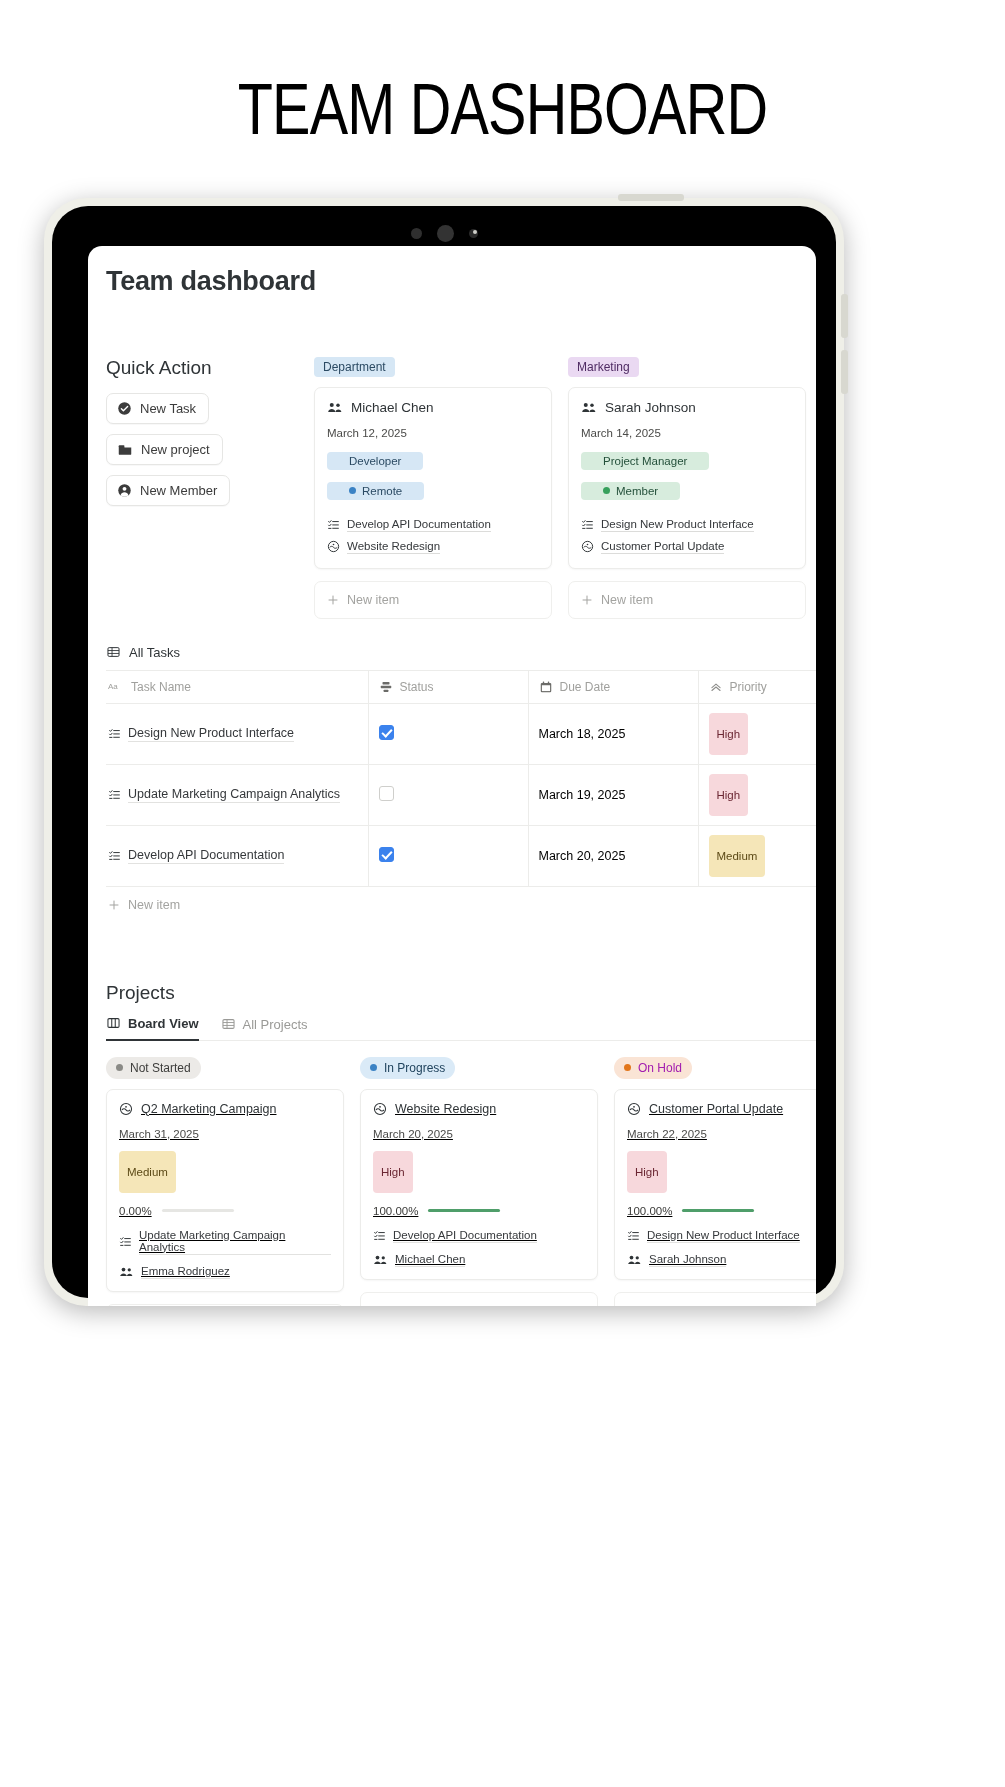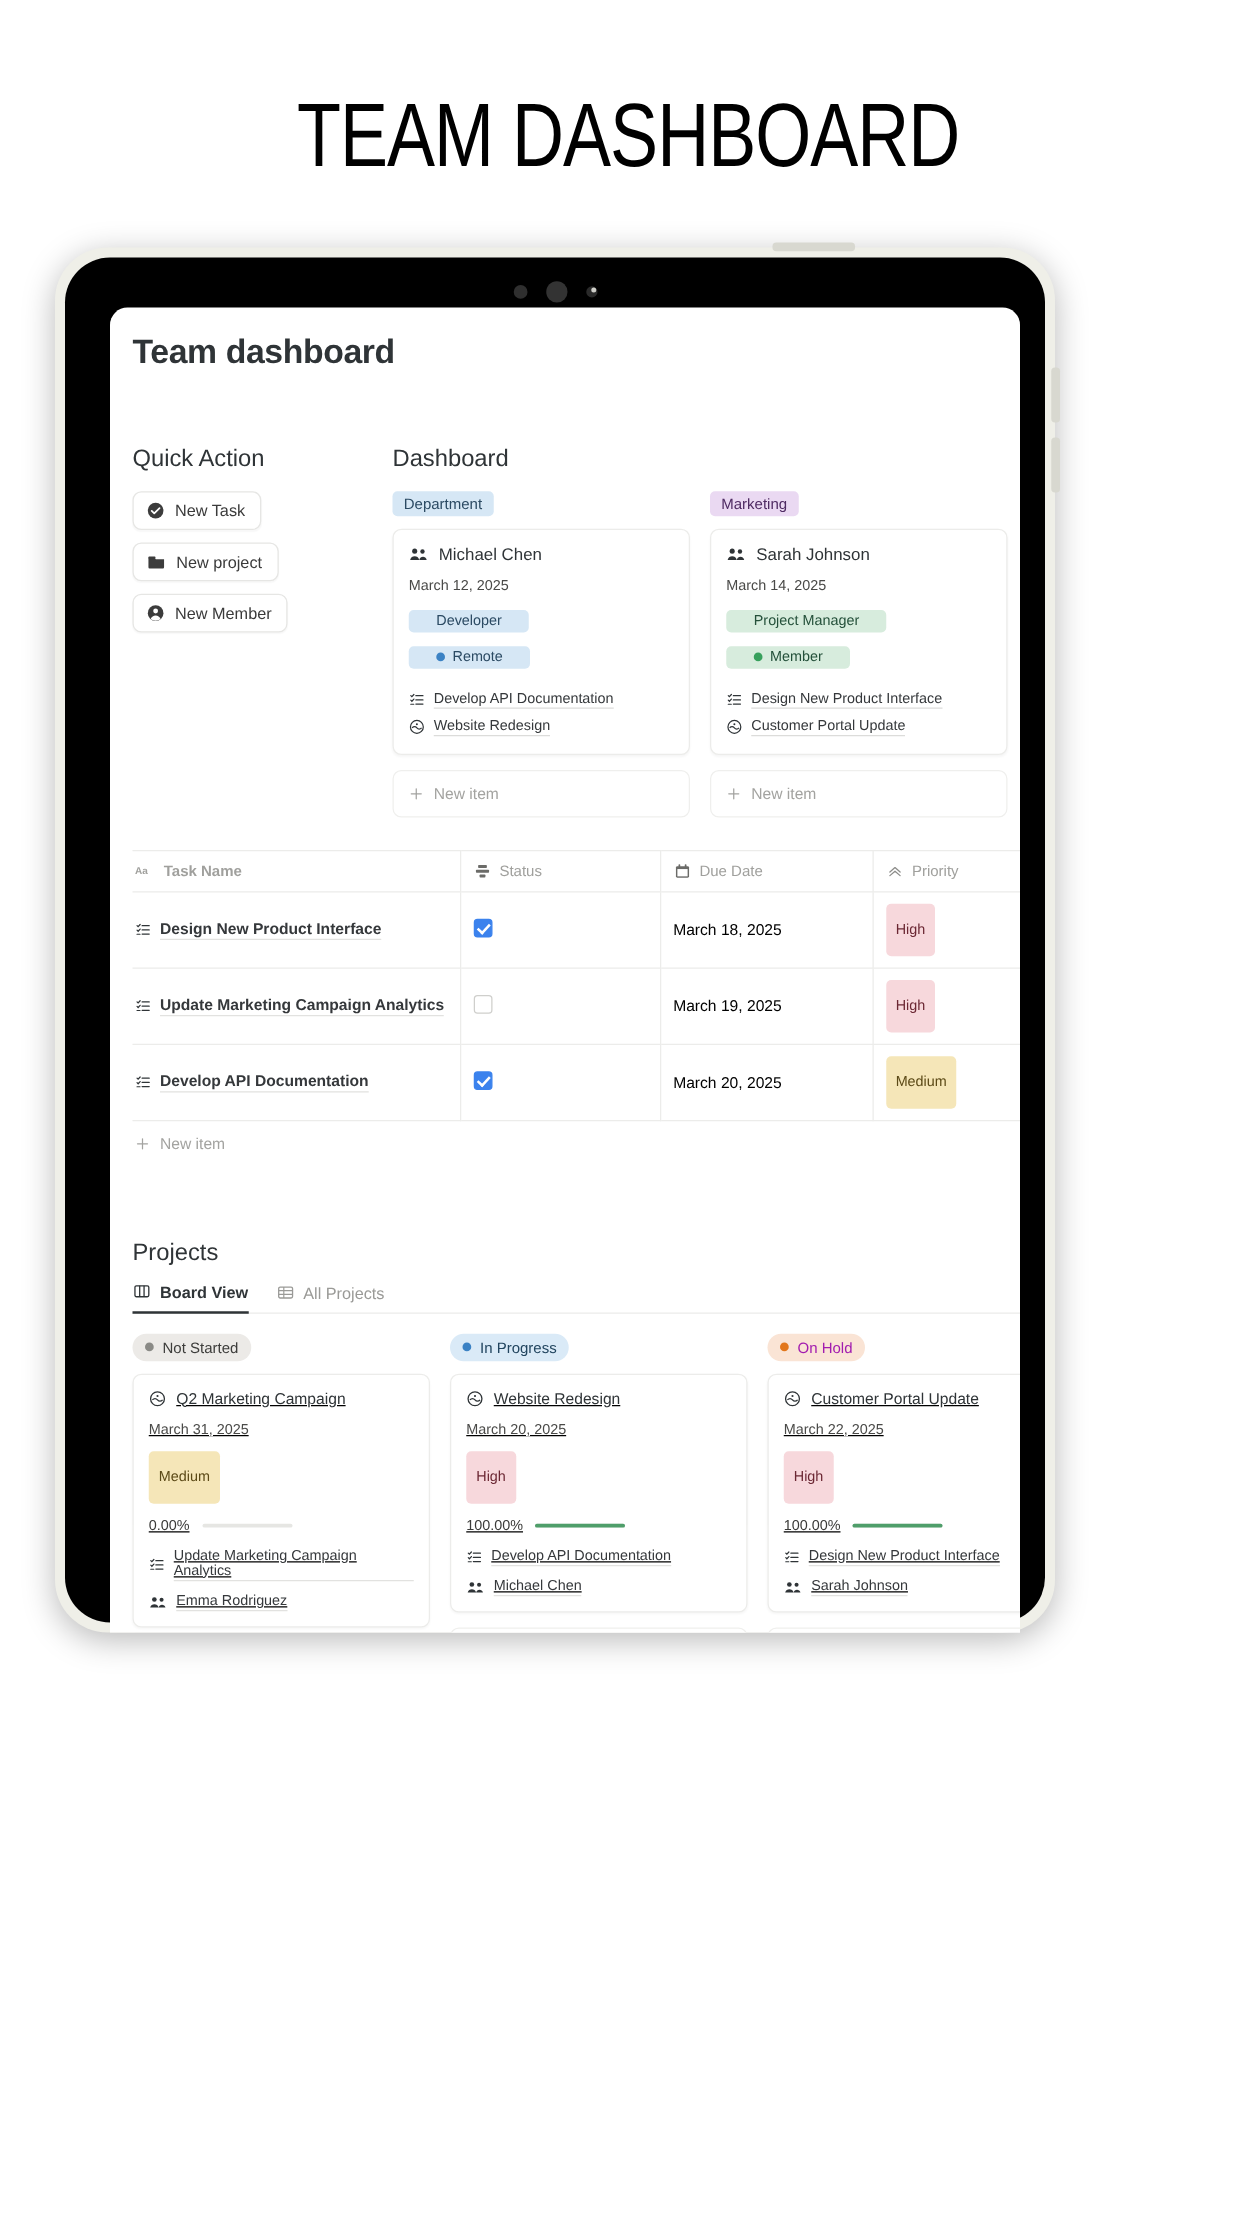--- a/index.html
+++ b/index.html
@@ -129,21 +129,21 @@
 
   
   .tasks-wrap { padding: 26px 0 0 18px; }
   .tasks-h { display:flex; align-items:center; gap:8px; font-size: 13px; color:#2f3437; margin-bottom: 10px; }
   table.tasks { width: 712px; border-collapse: collapse; table-layout: fixed; }
   table.tasks th, table.tasks td {
     border-top: 1px solid #ececea; border-bottom: 1px solid #ececea;
     border-right: 1px solid #ececea;
     text-align: left; font-weight: 400; padding: 9px 10px; font-size: 12.5px;
   }
-  table.tasks th:first-child, table.tasks td:first-child { border-left: none; padding-left: 2px; font-weight: bold; }
+  table.tasks th:first-child, table.tasks td:first-child { border-left: none; padding-left: 2px; }
   table.tasks th { color: #a0a09d; font-size: 12px; }
   .th-in { display:flex; align-items:center; gap:7px; }
   .col-name { width: 262px; }
   .col-status { width: 160px; }
   .col-date { width: 170px; }
   .col-prio { width: 120px; }
   .task-cell { display:flex; align-items:center; gap:7px; color:#35383b; }
   .task-cell .txt { border-bottom: 1px solid #e2e2e0; padding-bottom:1px; }
   .chk { width: 15px; height: 15px; border-radius: 3px; border: 1.5px solid #cfcfcc; display:inline-block; background:#fff; }
   .chk.on { background: #3b82ed; border-color:#3b82ed; position: relative; }
@@ -233,21 +233,20 @@
                       <circle cx="12" cy="12" r="10" fill="#3c3c3c"></circle>
                       <circle cx="12" cy="9.3" r="3.1" fill="#fff"></circle>
                       <path d="M5.6 19.4c1.2-3 3.6-4.5 6.4-4.5s5.2 1.5 6.4 4.5a10 10 0 0 1-12.8 0z" fill="#fff"></path>
                     </svg>
                 </span>
                 <span>New Member</span>
               </div>
             </div>
 
             <div class="dash-col">
-              <div class="section-h">Dashboard</div>
 
 
               <div class="board">
 
                 <div class="board-col">
                   <span class="grp-tag grp-eng">Department</span>
                   <div class="card">
                     <div class="card-title">
                       <span class="ic">
                         <svg width="16" height="13" viewBox="0 0 24 20">
@@ -347,20 +346,29 @@
                     </span>
                     <span>New item</span>
                   </div>
                 </div>
 
               </div>
             </div>
           </div>
 
           <div class="tasks-wrap">
+            <div class="tasks-h">
+              <span class="ic">
+                <svg width="15" height="14" viewBox="0 0 24 24">
+                    <rect x="2.5" y="4.5" width="19" height="15" rx="2" stroke="#2f3437" stroke-width="1.7" fill="none"></rect>
+                    <path d="M2.5 9.5h19M2.5 14.5h19M9.5 4.5v15" stroke="#2f3437" stroke-width="1.5"></path>
+                  </svg>
+              </span>
+              <span>All Tasks</span>
+            </div>
 
             <table class="tasks">
               <thead>
                 <tr>
                   <th class="col-name">
                     <span class="th-in">
                       <span class="ic">
                         <svg width="16" height="12" viewBox="0 0 26 16">
                             <text x="0" y="12" font-family="Liberation Sans, sans-serif" font-size="13" fill="#a0a09d">Aa</text>
                           </svg>

